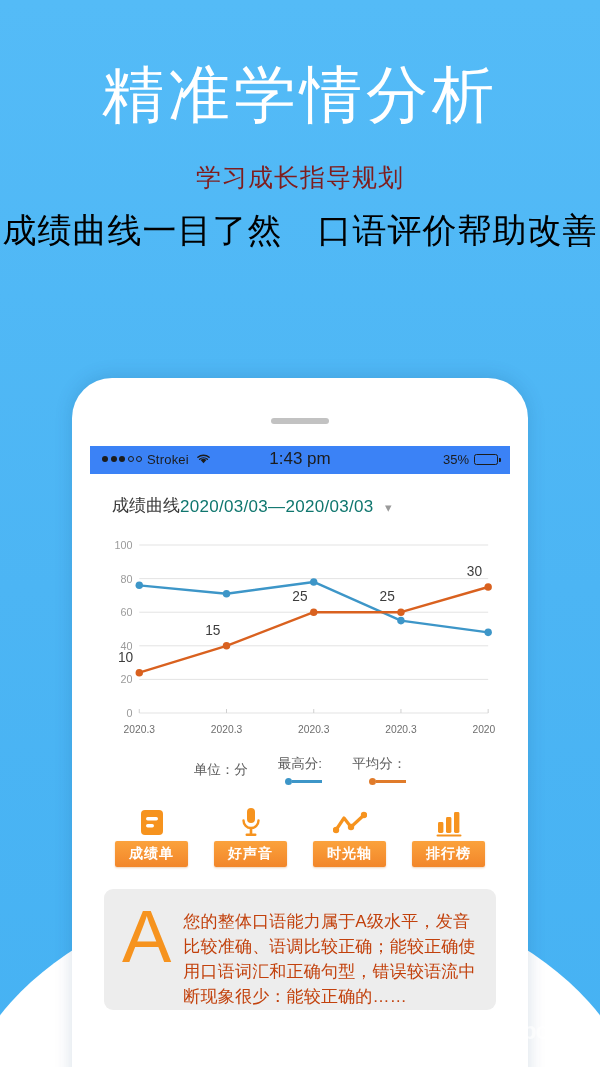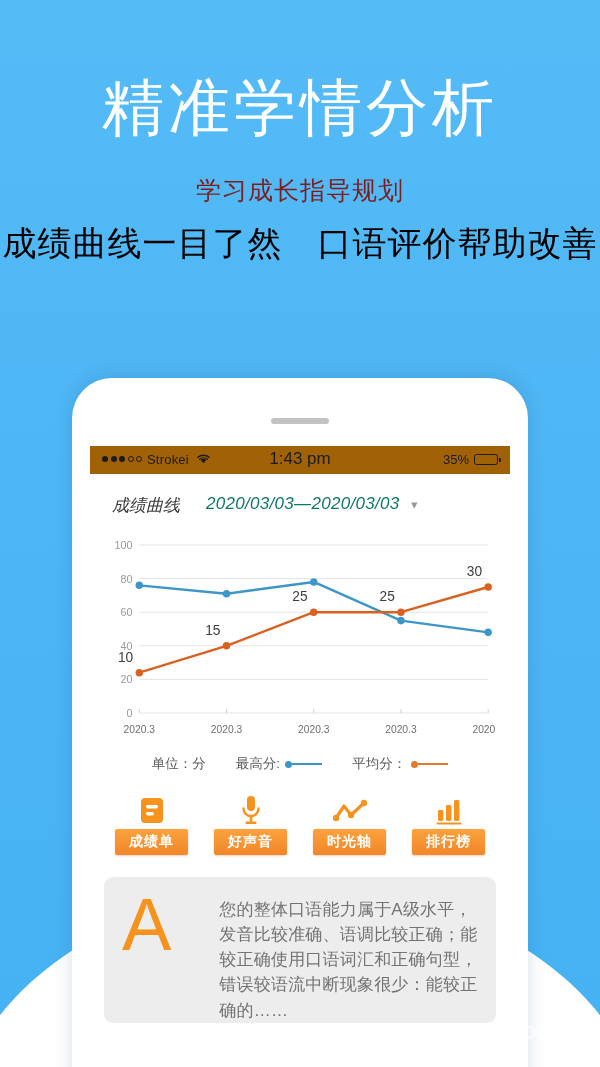--- a/index.html
+++ b/index.html
@@ -16,21 +16,21 @@
     background:linear-gradient(180deg,#54bbf7 0%,#4cb5f4 55%,#46b2f3 100%);
   }
   
   #bg-hill {
     position:absolute; left:-8%; bottom:-80px; width:116%; height:260px;
     background:#ffffff;
     border-radius:50% 50% 0 0 / 100% 100% 0 0;
   }
 
   
-  #hero { position:absolute; left:0; top:13px; width:600px; text-align:center; }
+  #hero { position:absolute; left:0; top:0; width:600px; text-align:center; }
   #hero-title {
     margin-top:62px;
     font-size:62px; line-height:1.05; color:#ffffff;
     letter-spacing:4px; font-weight:400;
   }
   #hero-sub1 {
     margin-top:34px; font-size:25px; color:#7f1d1d; letter-spacing:1px;font-family:Liberation Serif, serif;
   }
   #hero-sub2 {
     margin-top:14px; font-size:34px; color:#000000; letter-spacing:1px;
@@ -47,21 +47,21 @@
   #phone-speaker {
     position:absolute; left:50%; top:40px; transform:translateX(-50%);
     width:58px; height:6px; border-radius:3px; background:#c2c2c2;
   }
   #phone-screen {
     position:absolute; left:18px; top:68px; right:18px; bottom:0;
     background:#ffffff; overflow:hidden;
   }
 
   
-  #ios-header { background:#a16207; padding-bottom:2px; }
+  #ios-header { background:#3b82f6; padding-bottom:2px; }
   #status-bar {
     height:26px; display:flex; align-items:center;
     padding:0 12px; font-size:13px; color:#1c1c1c;
   }
   #sb-left { display:flex; align-items:center; gap:5px; flex:1; }
   .sig-dots { display:flex; gap:2.5px; align-items:center; }
   .sig-dots i {
     width:6px; height:6px; border-radius:50%;
     background:#1c1c1c; display:block;
   }
@@ -82,34 +82,34 @@
     width:2px; height:4px; background:#1c1c1c; border-radius:0 1px 1px 0;
   }
   #battery-fill { height:100%; width:80%; background:#1c1c1c; border-radius:1px; }
   #nav-title {
     text-align:center; font-size:22px; color:#1d1d1d;
     padding:6px 0 14px;
   }
 
   
   #range-row {
-    display:flex; align-items:flex-start; padding:20px 22px 4px; gap:26px;font-style:italic;
+    display:flex; align-items:flex-end; padding:20px 22px 4px; 
   }
   #range-label { font-size:17px; color:#3a3a3a; }
   #range-value { font-size:17px; color:#0f766e; letter-spacing:.3px; }
   #range-chevron { margin-left:7px; color:#9a9a9a; font-size:13px; }
 
   #chart-wrap { position:relative; margin:16px 14px 0 14px; height:210px; }
   #chart-svg { display:block; width:100%; height:100%; }
 
   #legend-row {
     display:flex; align-items:center; justify-content:center;
     gap:30px; margin-top:8px; font-size:13.5px; color:#5a5a5a;
   }
-  .legend-item { display:flex; align-items:center; gap:5px; }
+  .legend-item { display:flex; align-items:flex-end; gap:5px;flex-direction:column; }
   .legend-swatch { display:inline-flex; align-items:center; }
   .legend-swatch .dot { width:7px; height:7px; border-radius:50%; }
   .legend-swatch .bar { width:30px; height:2.5px; }
 
   
   #actions {
     display:flex; justify-content:space-around; align-items:flex-end;
     margin:22px 12px 0;
   }
   .action { display:flex; flex-direction:column; align-items:center; gap:4px; width:86px; }
@@ -125,23 +125,22 @@
   #summary-card {
     margin:22px 14px 0; background:#ededed; border-radius:9px;
     display:flex; align-items:flex-start; padding:14px 14px 0 10px; gap:12px;
     min-height:120px;
   }
   #grade-letter {
     font-size:74px; line-height:.92; color:#f6931e;
     font-weight:400; padding-left:8px; flex:0 0 auto;
   }
   #summary-text {
-    font-size:17px; line-height:1.48; color:#737373; letter-spacing:.2px;
+    font-size:17px; line-height:1.48; color:#c2410c; letter-spacing:.2px;
     padding-top:6px;
-    margin-left:36px;
   }
 
   
   #watermark {
     position:absolute; right:14px; bottom:22px;
     font-size:24px; font-weight:bold; color:rgba(255,255,255,.62);
     letter-spacing:-1px; pointer-events:none;
   }
   #watermark .wm-com { font-size:11px; letter-spacing:0; }
 </style>

